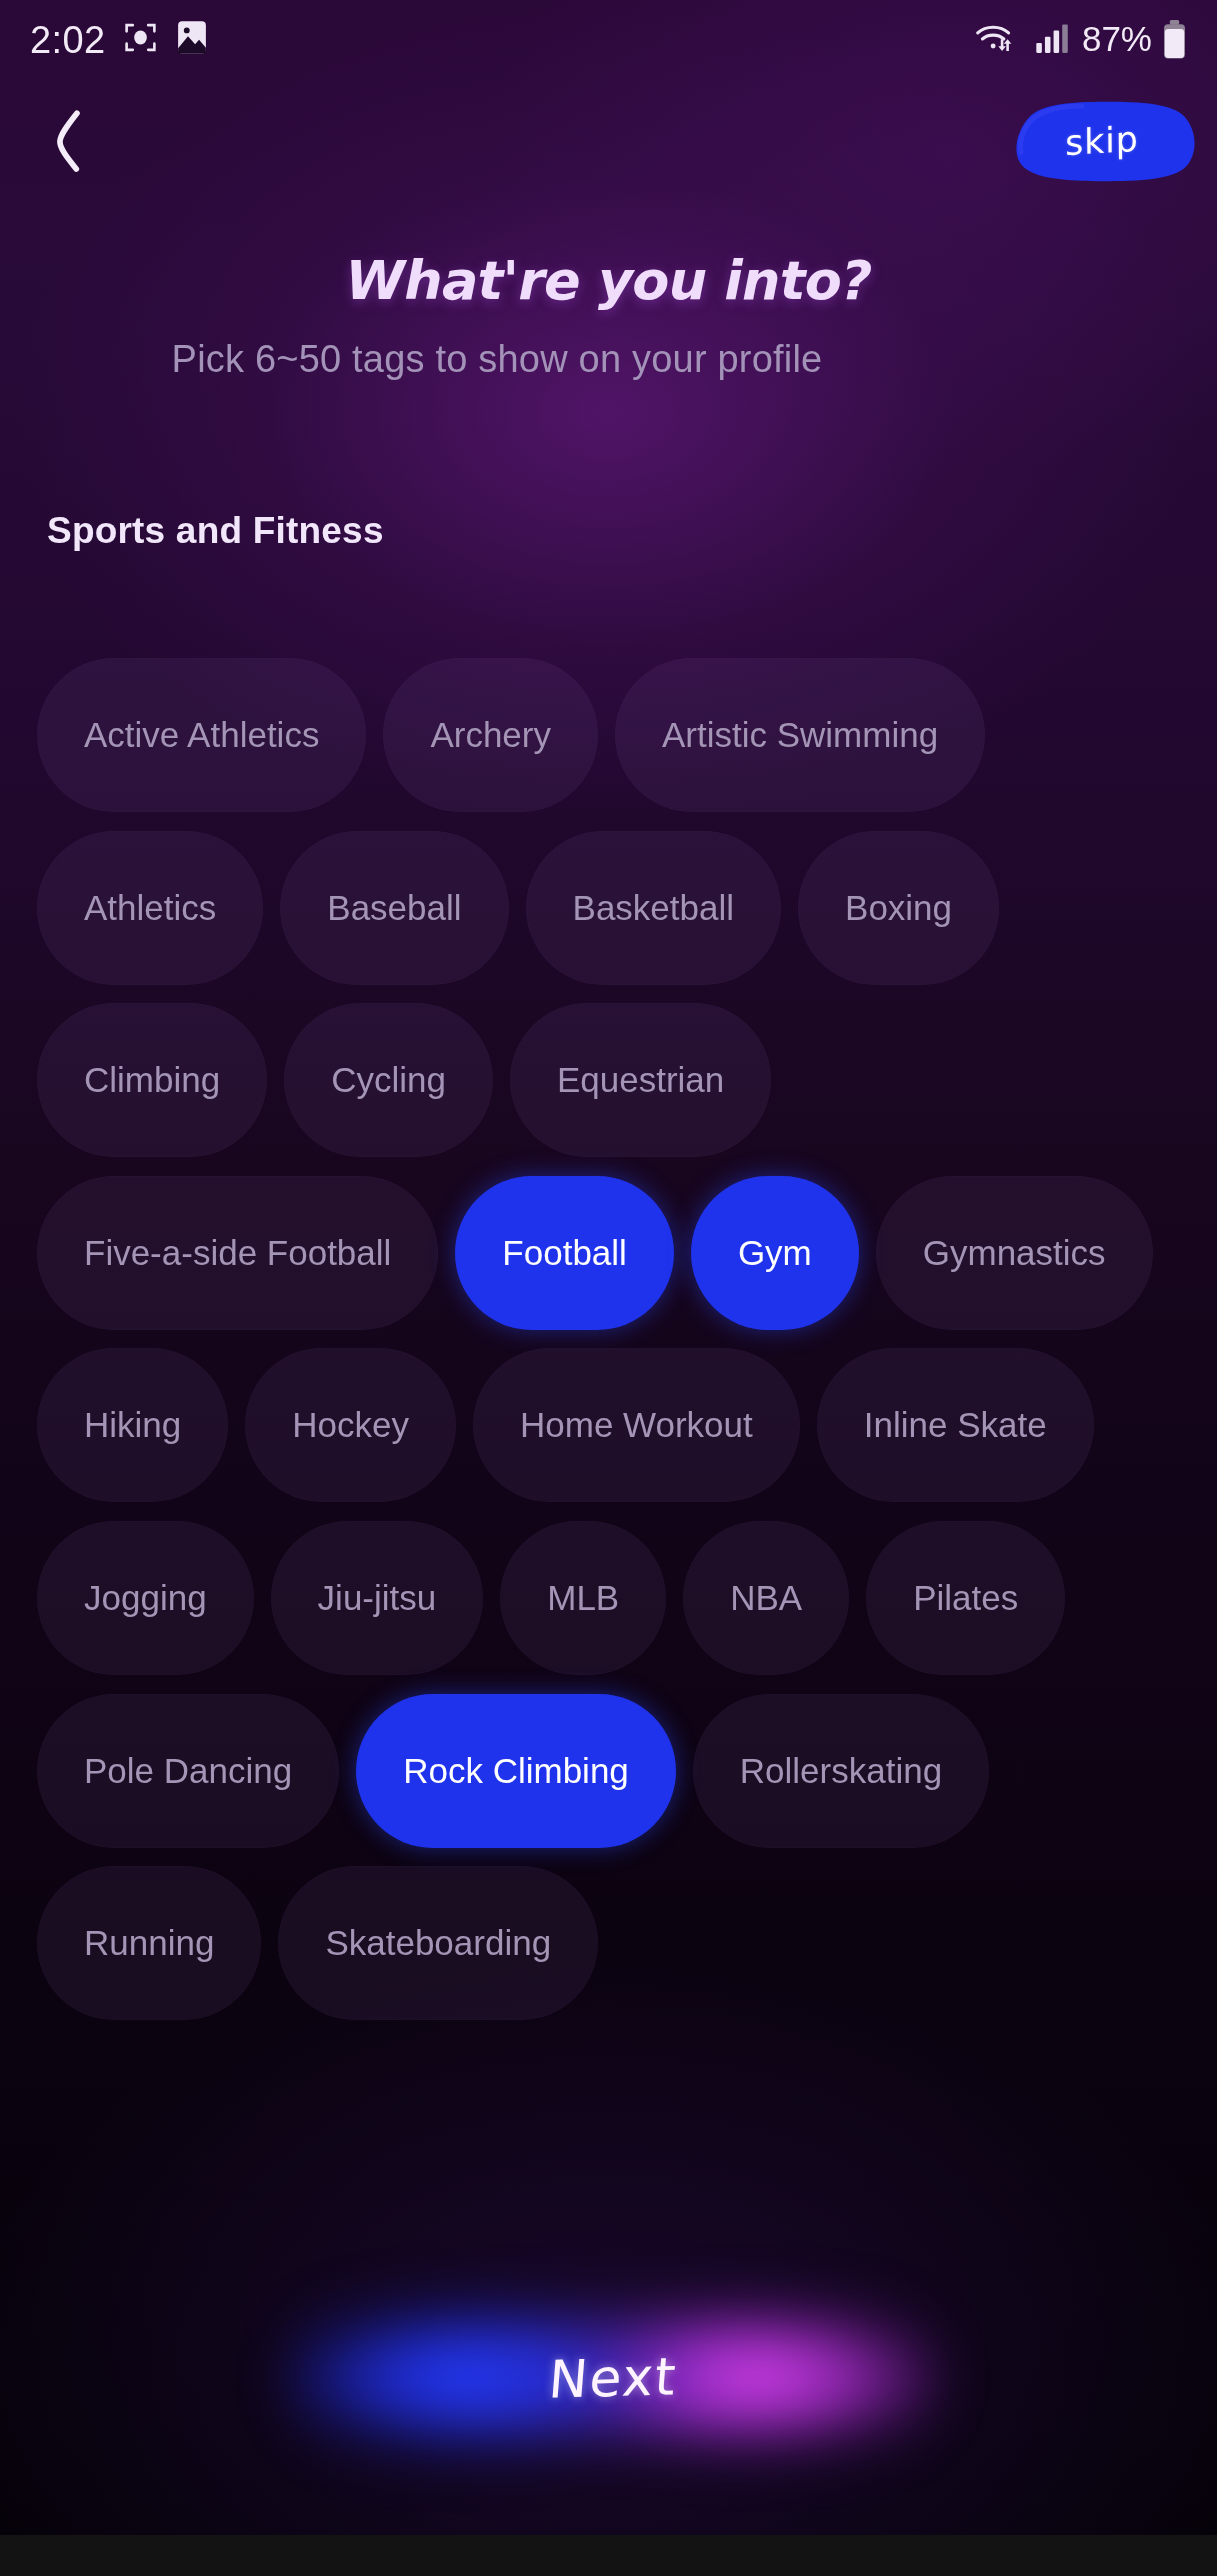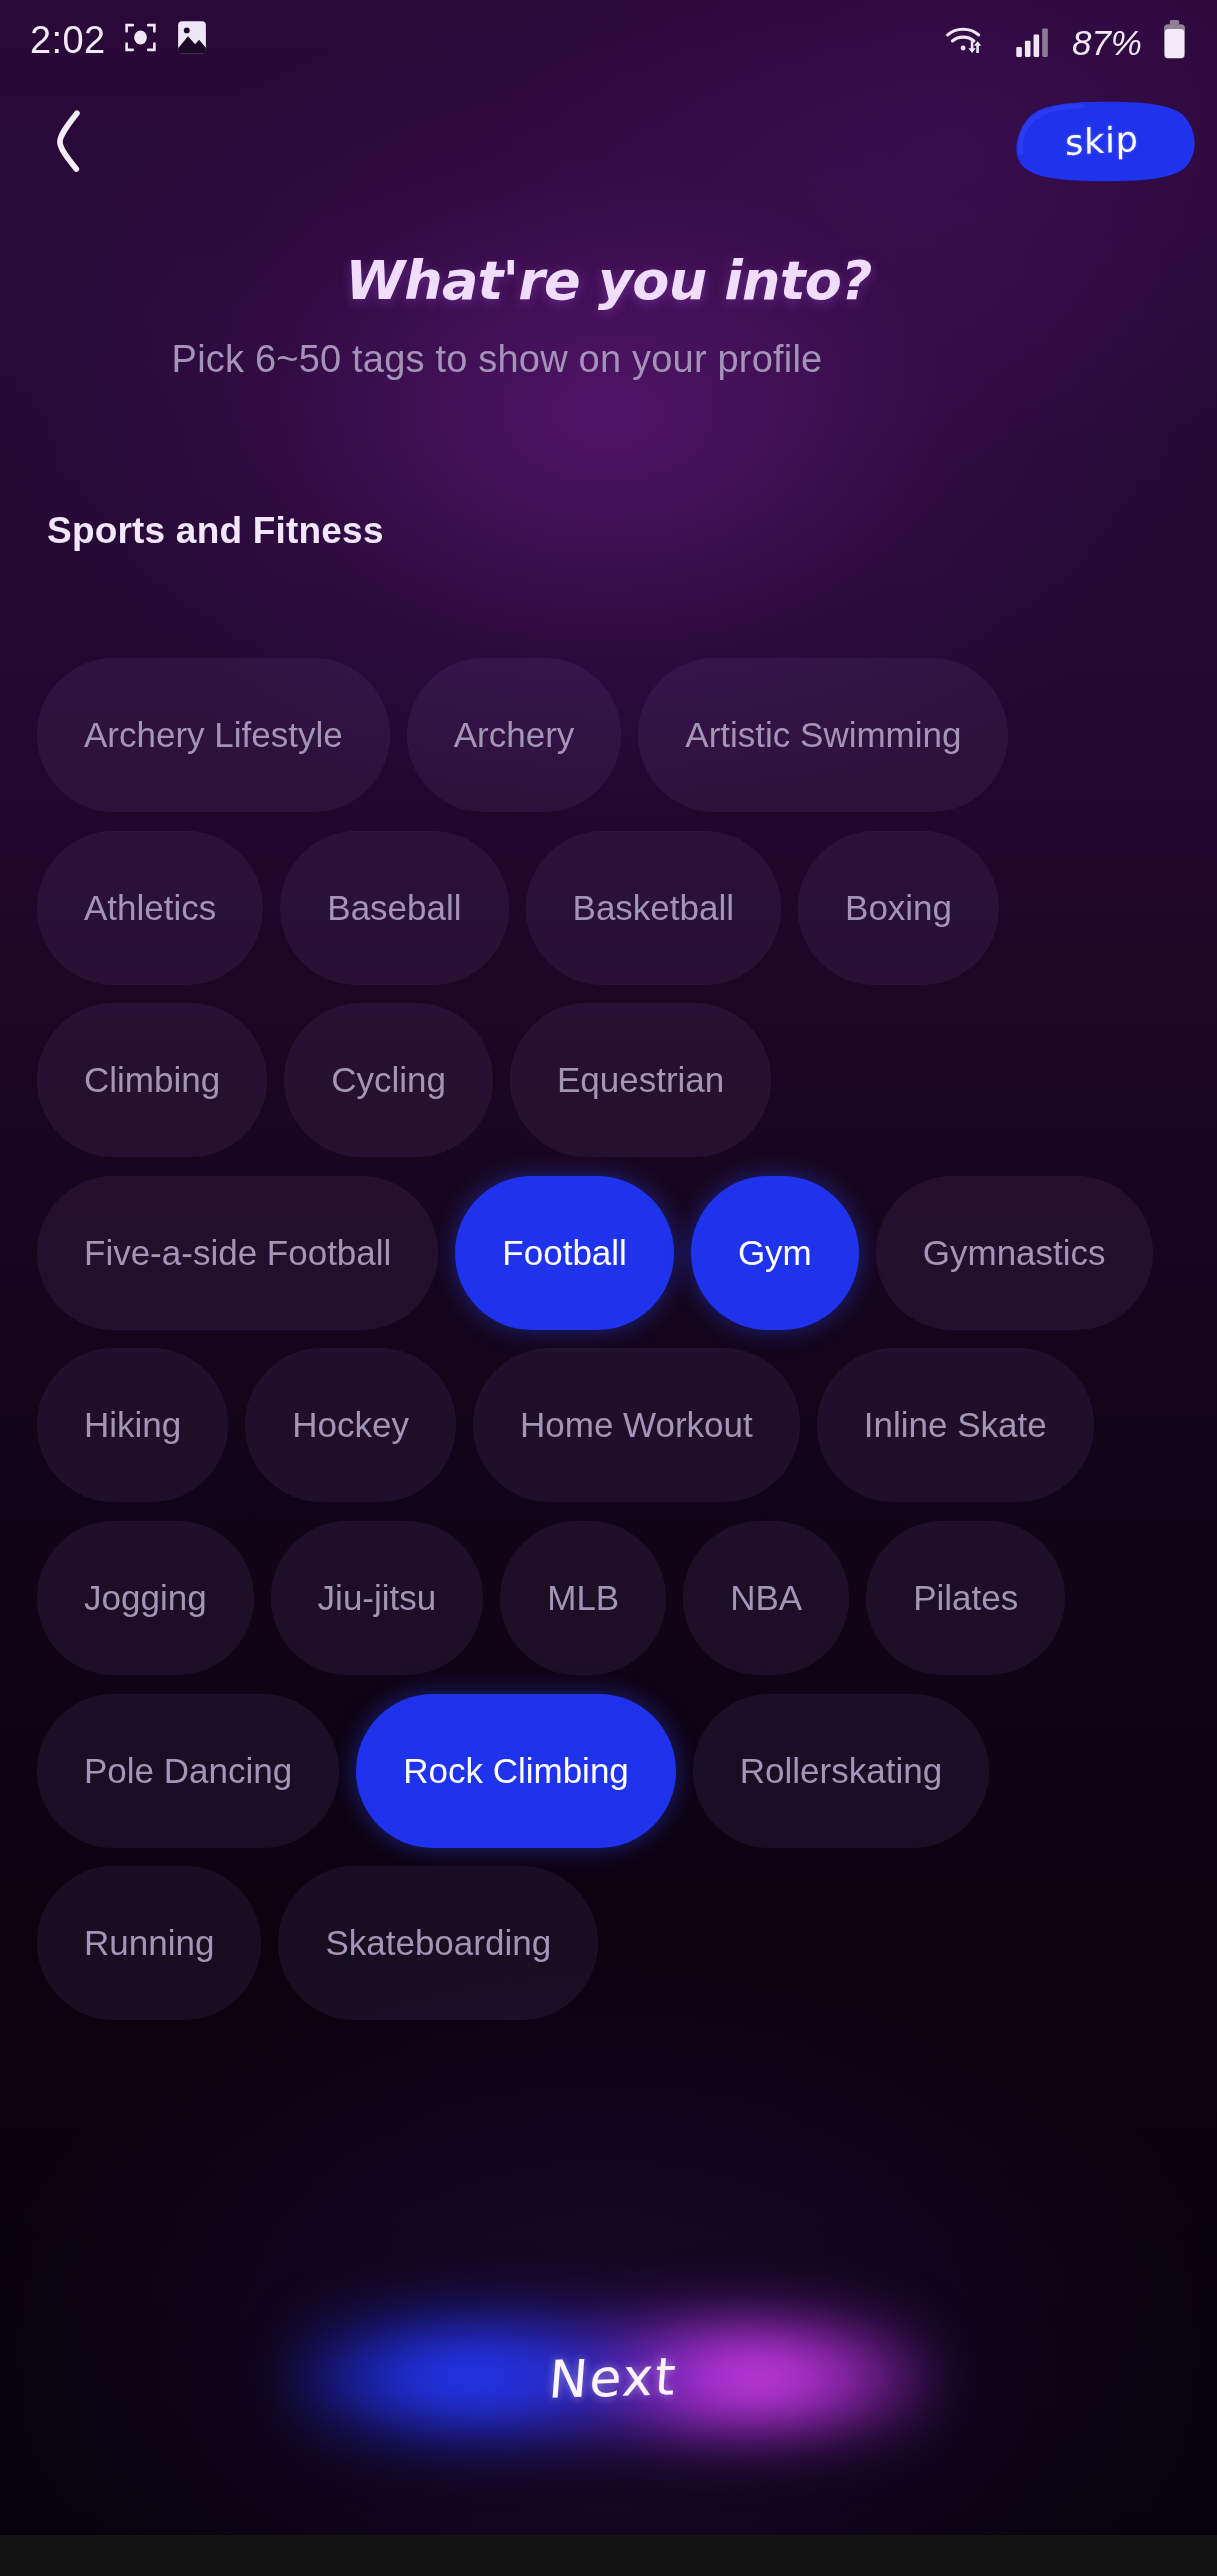--- a/index.html
+++ b/index.html
@@ -23,21 +23,21 @@
   
   #statusbar {
     position:absolute; top:0; left:0; width:1217px; height:81px;
     display:flex; align-items:center; padding:0 30px;
   }
   .sb-left { display:flex; align-items:flex-start; gap:16px; }
   .sb-time {
     color:#f2eaf6; font-size:38px; font-weight:400; letter-spacing:0.4px;
     font-family:"Liberation Sans", sans-serif;
   }
-  .sb-right { margin-left:auto; display:flex; align-items:flex-end; gap:20px;font-style:italic; }
+  .sb-right { margin-left:auto; display:flex; align-items:flex-start; gap:10px; }
   .sb-batt-text { color:#f2eaf6; font-size:35px; font-weight:500; letter-spacing:0px; }
 
   
   #header {
     position:absolute; top:91px; left:0; width:1217px; height:93px;
   }
   #back-btn {
     position:absolute; left:29px; top:15px;
     width:73px; height:73px;
     display:flex; align-items:center; justify-content:center;
@@ -231,21 +231,21 @@
     </div>
   </div>
 
   <div id="title">What're you into?</div>
   <div id="subtitle">Pick 6~50 tags to show on your profile</div>
 
   <div id="section-title">Sports and Fitness</div>
 
   <div id="tags">
       <div class="tag off">
-        <span>Archery Lifestyle</span>
+        <span>Active Athletics</span>
       </div>
       <div class="tag off">
         <span>Archery</span>
       </div>
       <div class="tag off">
         <span>Artistic Swimming</span>
       </div>
       <div class="tag off">
         <span>Athletics</span>
       </div>

